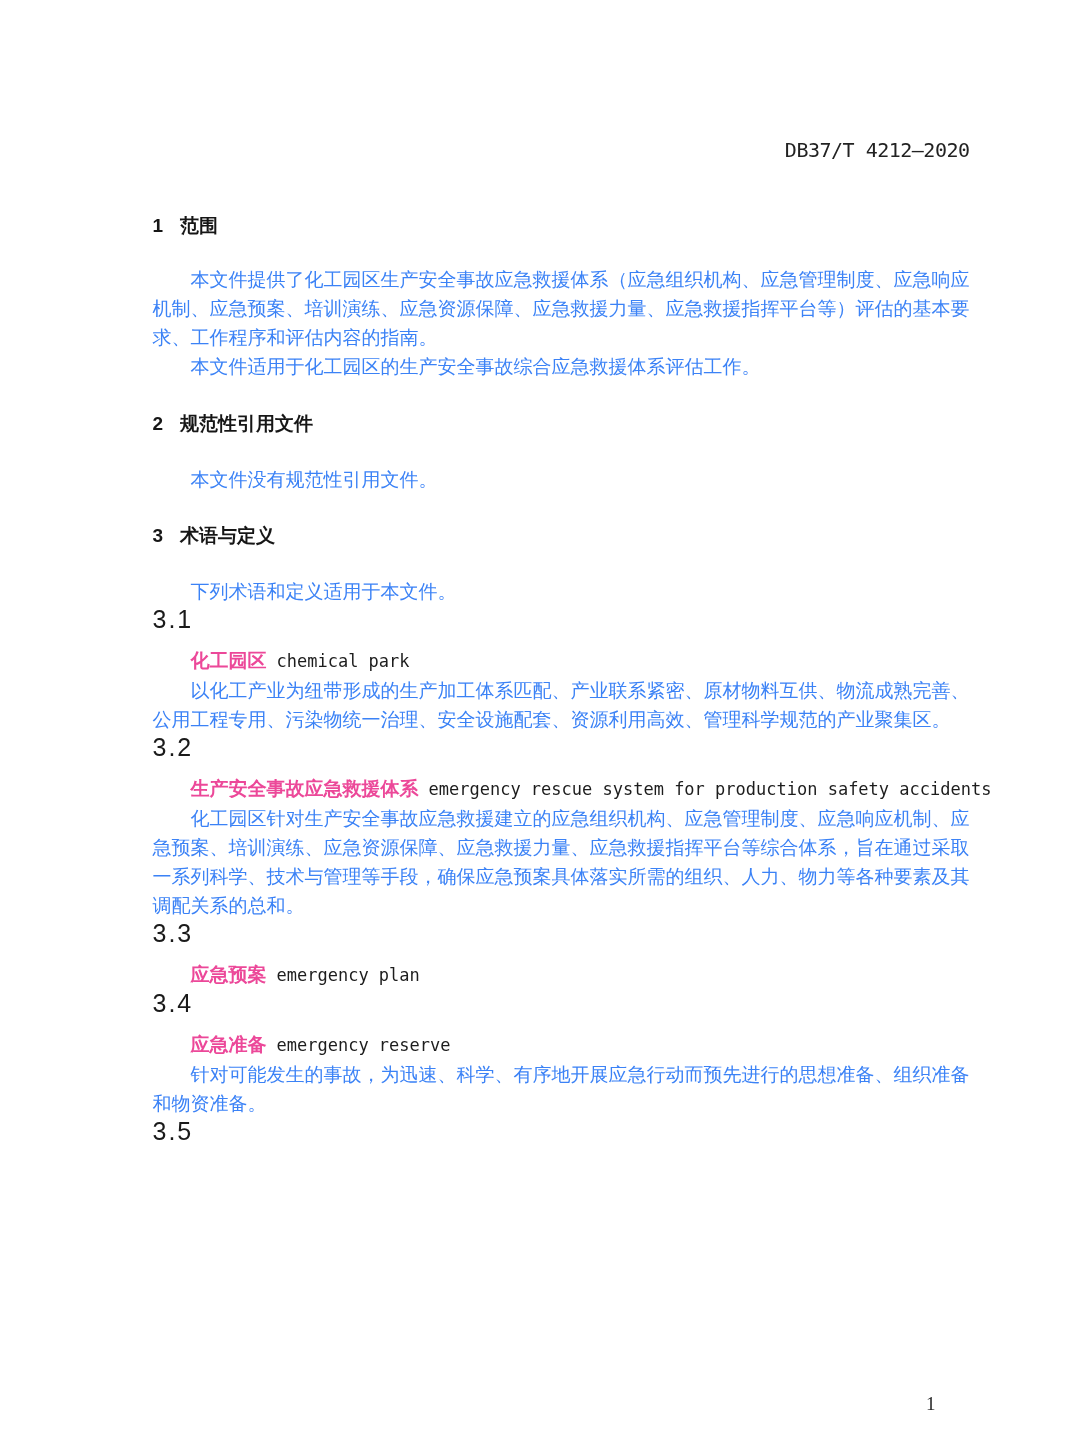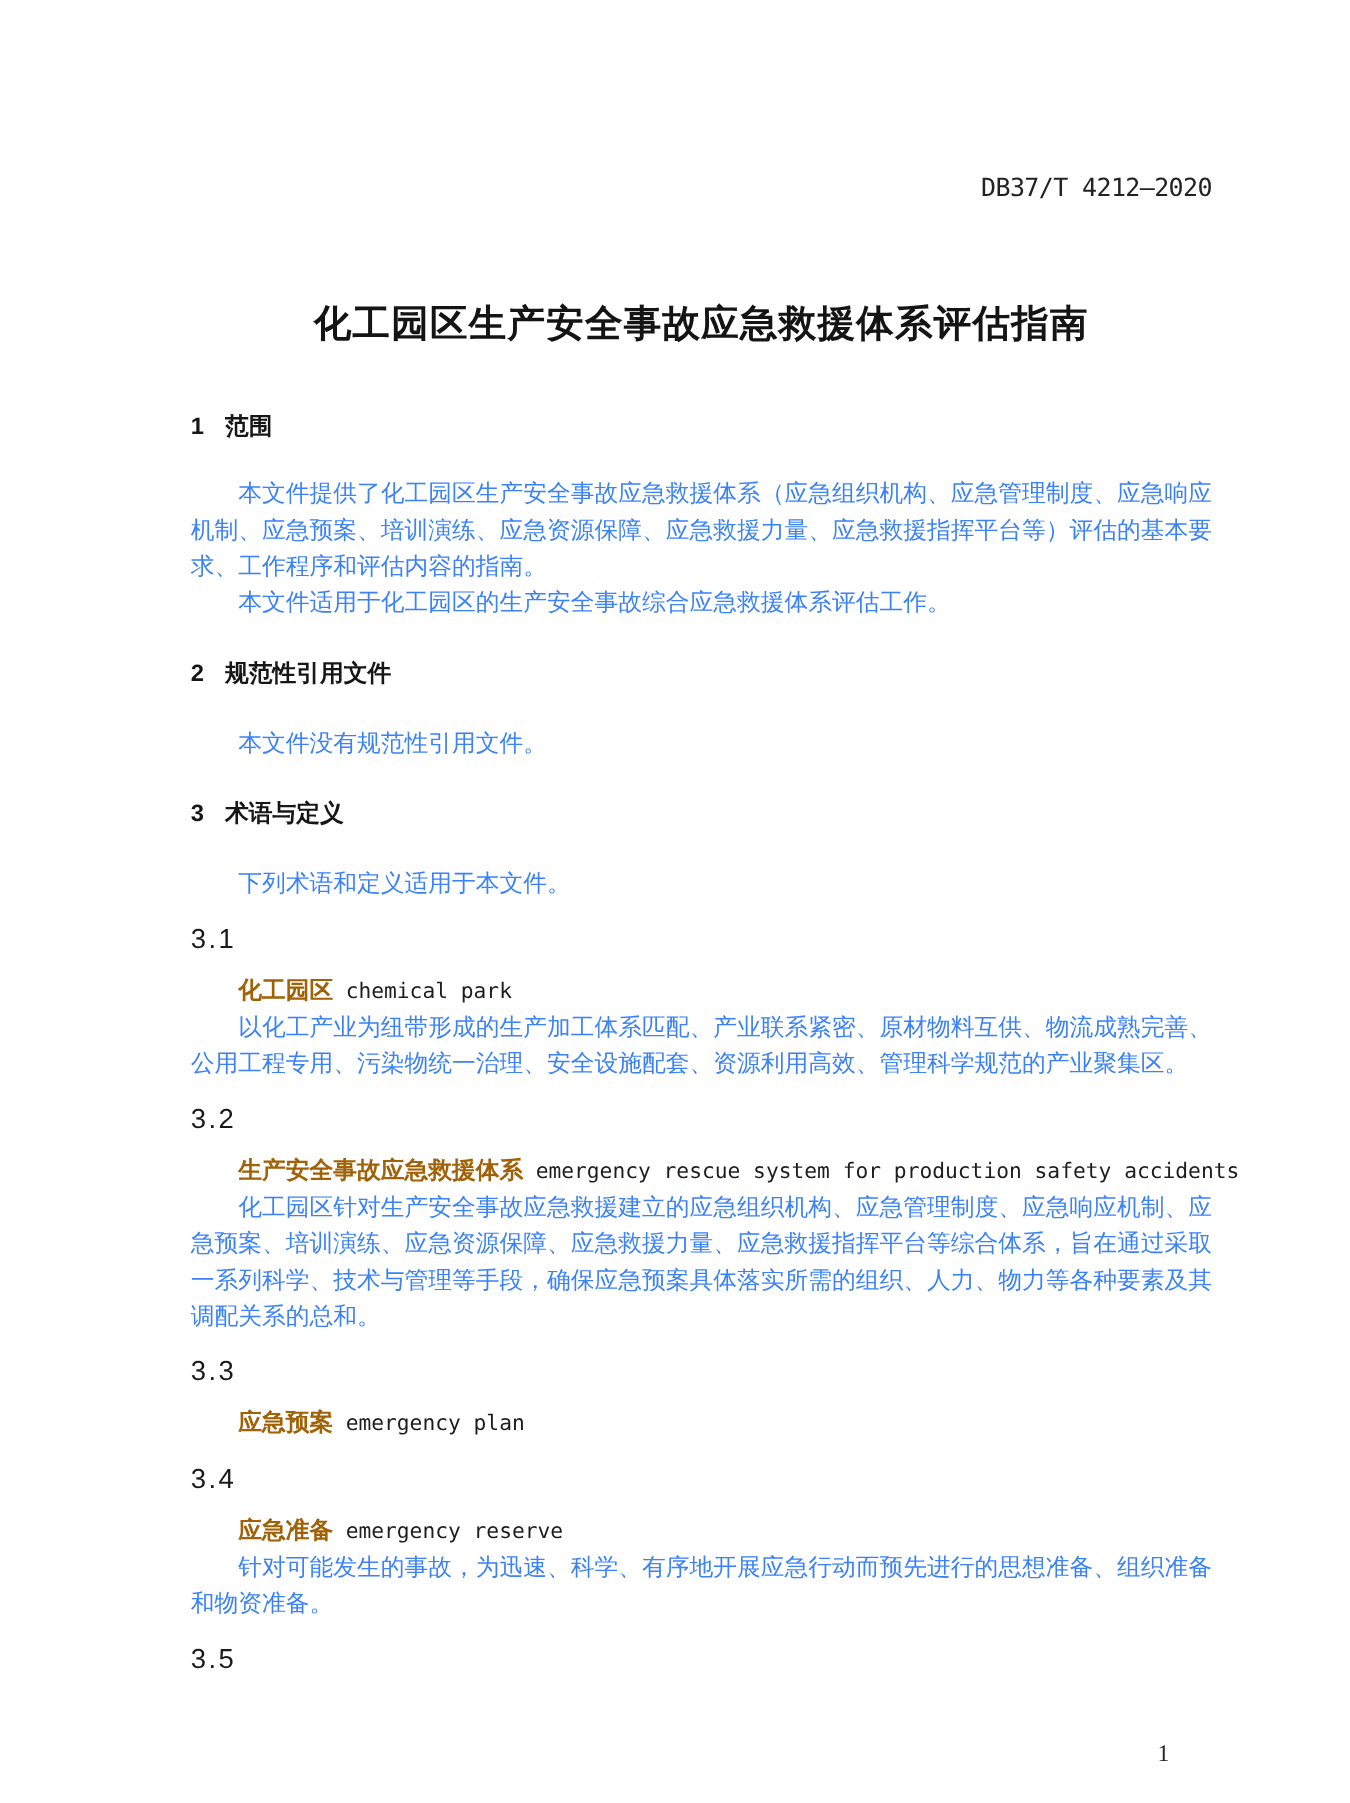--- a/index.html
+++ b/index.html
@@ -47,38 +47,38 @@
   .body {
     font-size:19px;
     line-height:29px;
     text-align:justify;
     text-indent:38px;
     color:#3b82f6;
   }
   .mt-after-heading { margin-top:28px; }
   .mt-after-heading-2 { margin-top:30px; }
   .clause-num {
-    margin-top:17px;
+    margin-top:1px;
     font-family:"Liberation Sans","DejaVu Sans",sans-serif;
-    font-size:22px;
+    font-size:25px;
     line-height:24px;
     letter-spacing:2px;
     color:#1a1a1a;
   }
   .term-line {
     margin-top:15px;
     padding-left:38px;
     line-height:29px;
     white-space:nowrap;
   }
   .term-zh {
     font-family:"Liberation Sans","DejaVu Sans",sans-serif;
     font-weight:700;
     font-size:19px;
-    color:#a16207;
+    color:#ec4899;
   }
   .term-en {
     font-family:"DejaVu Sans Mono","Liberation Mono",monospace;
     font-size:17px;
     margin-left:10px;
     color:#1d1d1d;
   }
   .page-number {
     position:absolute;
     top:1392px;
@@ -89,21 +89,20 @@
     font-family:"Liberation Serif","DejaVu Serif",serif;
   }
 </style>
 </head>
 <body>
 
 <div class="page">
 
   <div class="doc-number">DB37/T 4212—2020</div>
 
-  <h1 class="doc-title">化工园区生产安全事故应急救援体系评估指南</h1>
 
   <div class="sec-heading mt-sec1">
     <span class="sec-num">1</span><span>范围</span>
   </div>
   <p class="body mt-after-heading">本文件提供了化工园区生产安全事故应急救援体系（应急组织机构、应急管理制度、应急响应机制、应急预案、培训演练、应急资源保障、应急救援力量、应急救援指挥平台等）评估的基本要求、工作程序和评估内容的指南。</p>
   <p class="body">本文件适用于化工园区的生产安全事故综合应急救援体系评估工作。</p>
 
   <div class="sec-heading mt-sec2">
     <span class="sec-num">2</span><span>规范性引用文件</span>
   </div>

